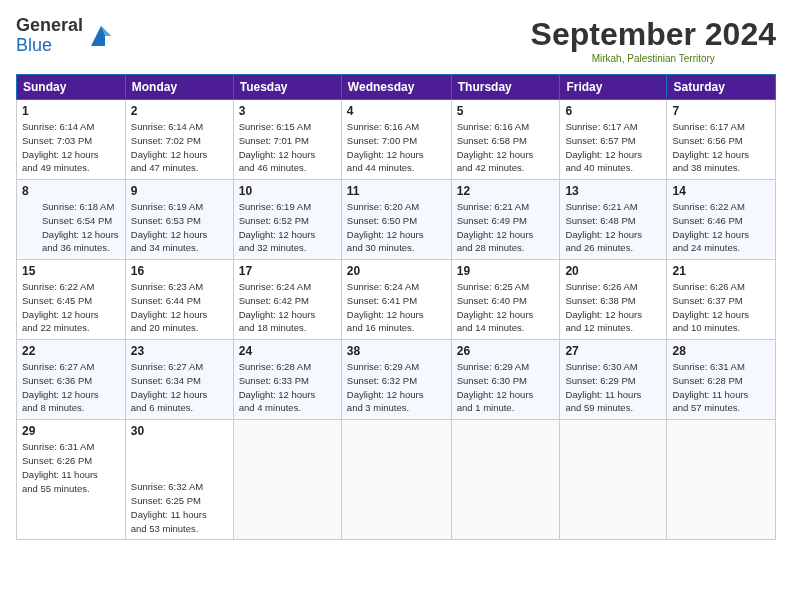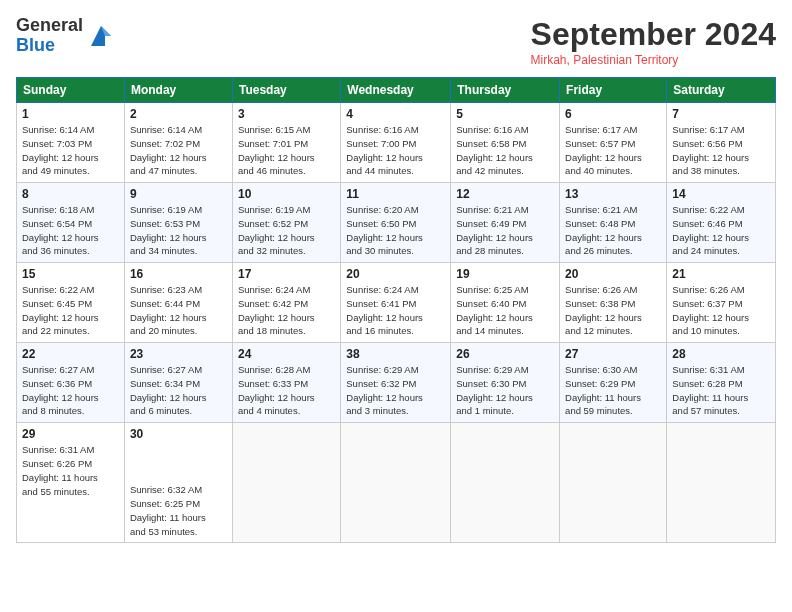--- a/index.html
+++ b/index.html
@@ -31,48 +31,48 @@
       flex-direction: column;
       line-height: 1.1;
     }
     .logo-general {
       font-size: 18px;
       font-weight: bold;
       color: #333;
     }
     .logo-blue {
       font-size: 18px;
-      font-weight: bold;
+      font-weight: normal;
       color: #1a6fbe;
     }
     .logo-icon {
       width: 28px;
       height: 28px;
       margin-left: 4px;
     }
     .title-block {
-      text-align: left;
+      text-align: center;
       margin-left: 44px;
     }
     .main-title {
       font-size: 32px;
       font-weight: bold;
       color: #333;
     }
     .subtitle {
-      font-size: 12px;
-      color: #ef4444;
+      font-size: 10px;
+      color: #4d7c0f;
     }
     .calendar {
       width: 100%;
       border-collapse: collapse;
       font-size: 10px;
     }
     .calendar th {
-      background: #15803d;
+      background: #4c1d95;
       color: #fff;
       text-align: left;
       padding: 5px 6px;
       font-size: 12px;
       font-weight: bold;
       border: 1px solid #1a6fbe;
     }
     .calendar td {
       border: 1px solid #ccc;
       vertical-align: top;
@@ -183,21 +183,21 @@
             <span class="day-num">7</span>
             <div class="day-info" style="white-space: pre-line;">Sunrise: 6:17 AM
 Sunset: 6:56 PM
 Daylight: 12 hours
 and 38 minutes.</div>
           </td>
         </tr>
         <tr>
           <td>
             <span class="day-num">8</span>
-            <div class="day-info" style="white-space: pre-line;">Sunrise: 6:18 AM
+            <div class="day-info" style="white-space: pre-line; margin-left: 20px;">Sunrise: 6:18 AM
 Sunset: 6:54 PM
 Daylight: 12 hours
 and 36 minutes.</div>
           </td>
           <td>
             <span class="day-num">9</span>
             <div class="day-info" style="white-space: pre-line;">Sunrise: 6:19 AM
 Sunset: 6:53 PM
 Daylight: 12 hours
 and 34 minutes.</div>

